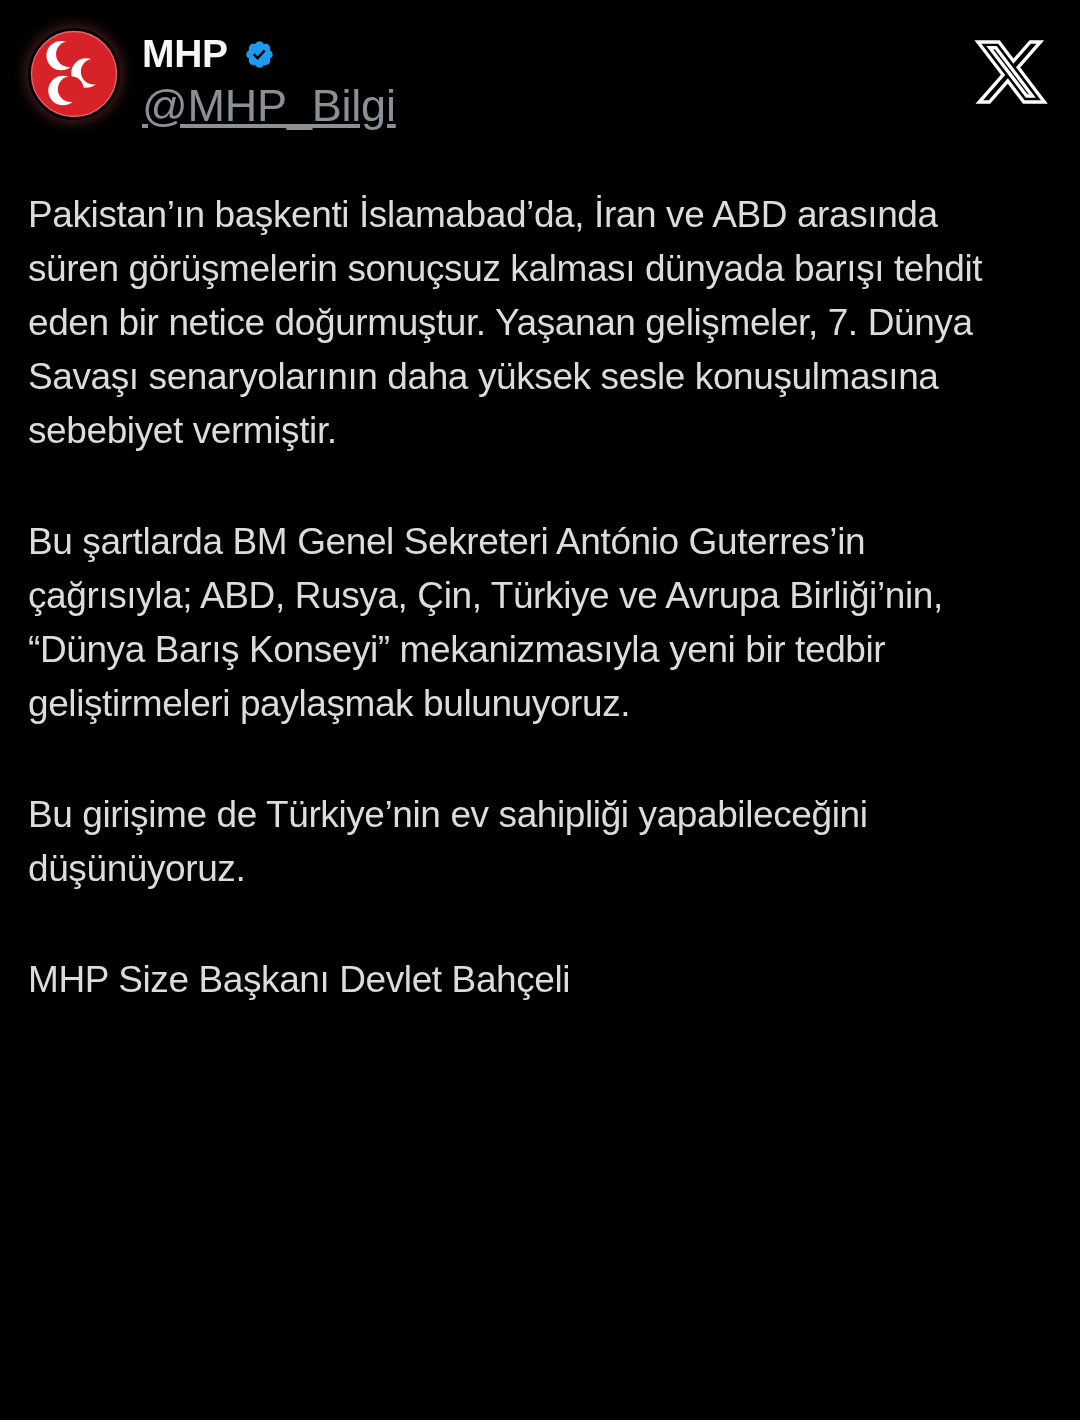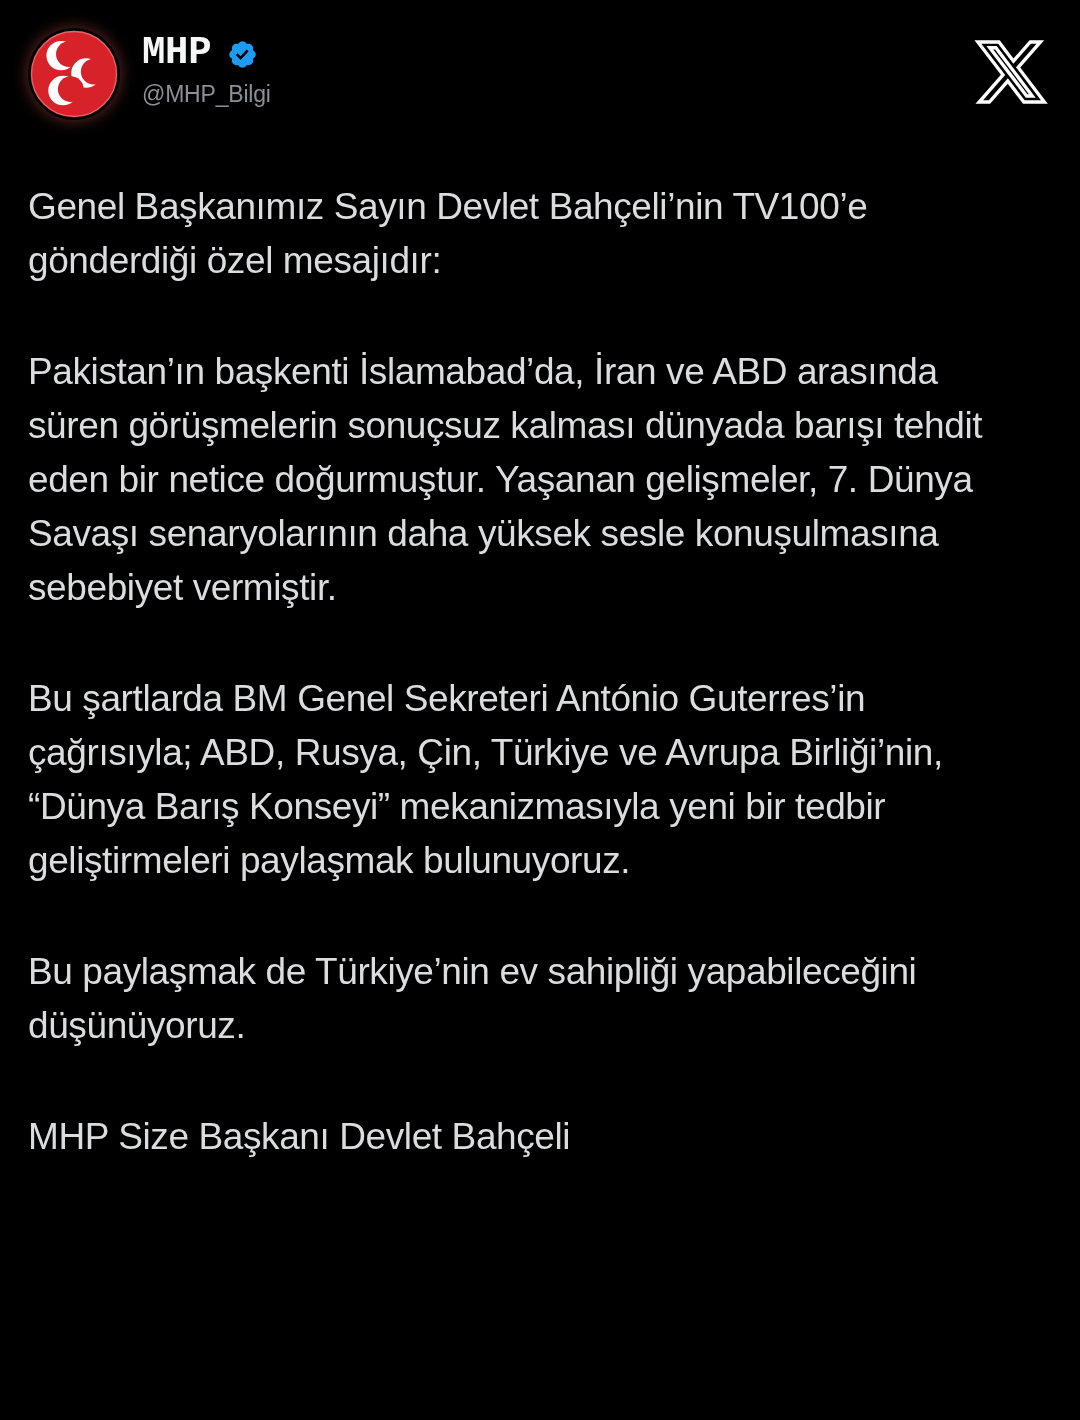--- a/index.html
+++ b/index.html
@@ -23,36 +23,37 @@
   .avatar {
     width: 92px;
     height: 92px;
     border-radius: 50%;
     flex: 0 0 auto;
     box-shadow: 0 0 16px rgba(236, 90, 90, 0.45);
     cursor: pointer;
   }
   .avatar svg { display: block; width: 100%; height: 100%; }
   .id-block { margin-left: 22px; padding-top: 6px; }
-  .name-row { display: flex; align-items: center; gap: 16px; cursor: pointer; font-family: Liberation Mono, monospace; }
+  .name-row { display: flex; align-items: center; gap: 16px; cursor: pointer; }
   .display-name {
     color: #f5f6f6;
     font-size: 39px;
     font-weight: bold;
     letter-spacing: -0.3px;
     line-height: 1;
   }
   .verified { width: 31px; height: 31px; margin-top: 2px; }
   .verified svg { display: block; width: 100%; height: 100%; }
   .handle {
     color: #8b9096;
-    font-size: 23px;
+    font-size: 45px;
     letter-spacing: -0.2px;
     margin-top: 10px;
     line-height: 1;
+    text-decoration: underline;
   }
   .x-logo { margin-left: auto; margin-top: 6px; margin-right: 4px; width: 74px; height: 76px; cursor: pointer; }
   .x-logo svg { display: block; width: 100%; height: 100%; }
 
   
   .tweet-body { margin-top: 60px; }
   .tweet-body p {
     margin: 0 0 57px 0;
     color: #dadcdd;
     font-size: 37px;
@@ -102,30 +103,28 @@
 
       <div class="x-logo">
         <svg viewBox="0 0 24 24" xmlns="http://www.w3.org/2000/svg">
           <path fill="#000000" stroke="#ffffff" stroke-width="1.1" d="M18.244 2.25h3.308l-7.227 8.26 8.502 11.24H16.17l-5.214-6.817L4.99 21.75H1.68l7.73-8.835L1.254 2.25H8.08l4.713 6.231 5.451-6.231Zm-1.161 17.52h1.833L7.084 4.126H5.117l11.966 15.644Z"></path>
         </svg>
       </div>
 
     </div>
 
     <div class="tweet-body">
-      <p>Genel Başkanımız Sayın Devlet Bahçeli’nin TV100’e
-gönderdiği özel mesajıdır:</p>
       <p>Pakistan’ın başkenti İslamabad’da, İran ve ABD arasında
 süren görüşmelerin sonuçsuz kalması dünyada barışı tehdit
 eden bir netice doğurmuştur. Yaşanan gelişmeler, 7. Dünya
 Savaşı senaryolarının daha yüksek sesle konuşulmasına
 sebebiyet vermiştir.</p>
       <p>Bu şartlarda BM Genel Sekreteri António Guterres’in
 çağrısıyla; ABD, Rusya, Çin, Türkiye ve Avrupa Birliği’nin,
 “Dünya Barış Konseyi” mekanizmasıyla yeni bir tedbir
 geliştirmeleri paylaşmak bulunuyoruz.</p>
-      <p>Bu paylaşmak de Türkiye’nin ev sahipliği yapabileceğini
+      <p>Bu girişime de Türkiye’nin ev sahipliği yapabileceğini
 düşünüyoruz.</p>
       <p>MHP Size Başkanı Devlet Bahçeli</p>
     </div>
 
   </div>
 </div>
 
 </body></html>

